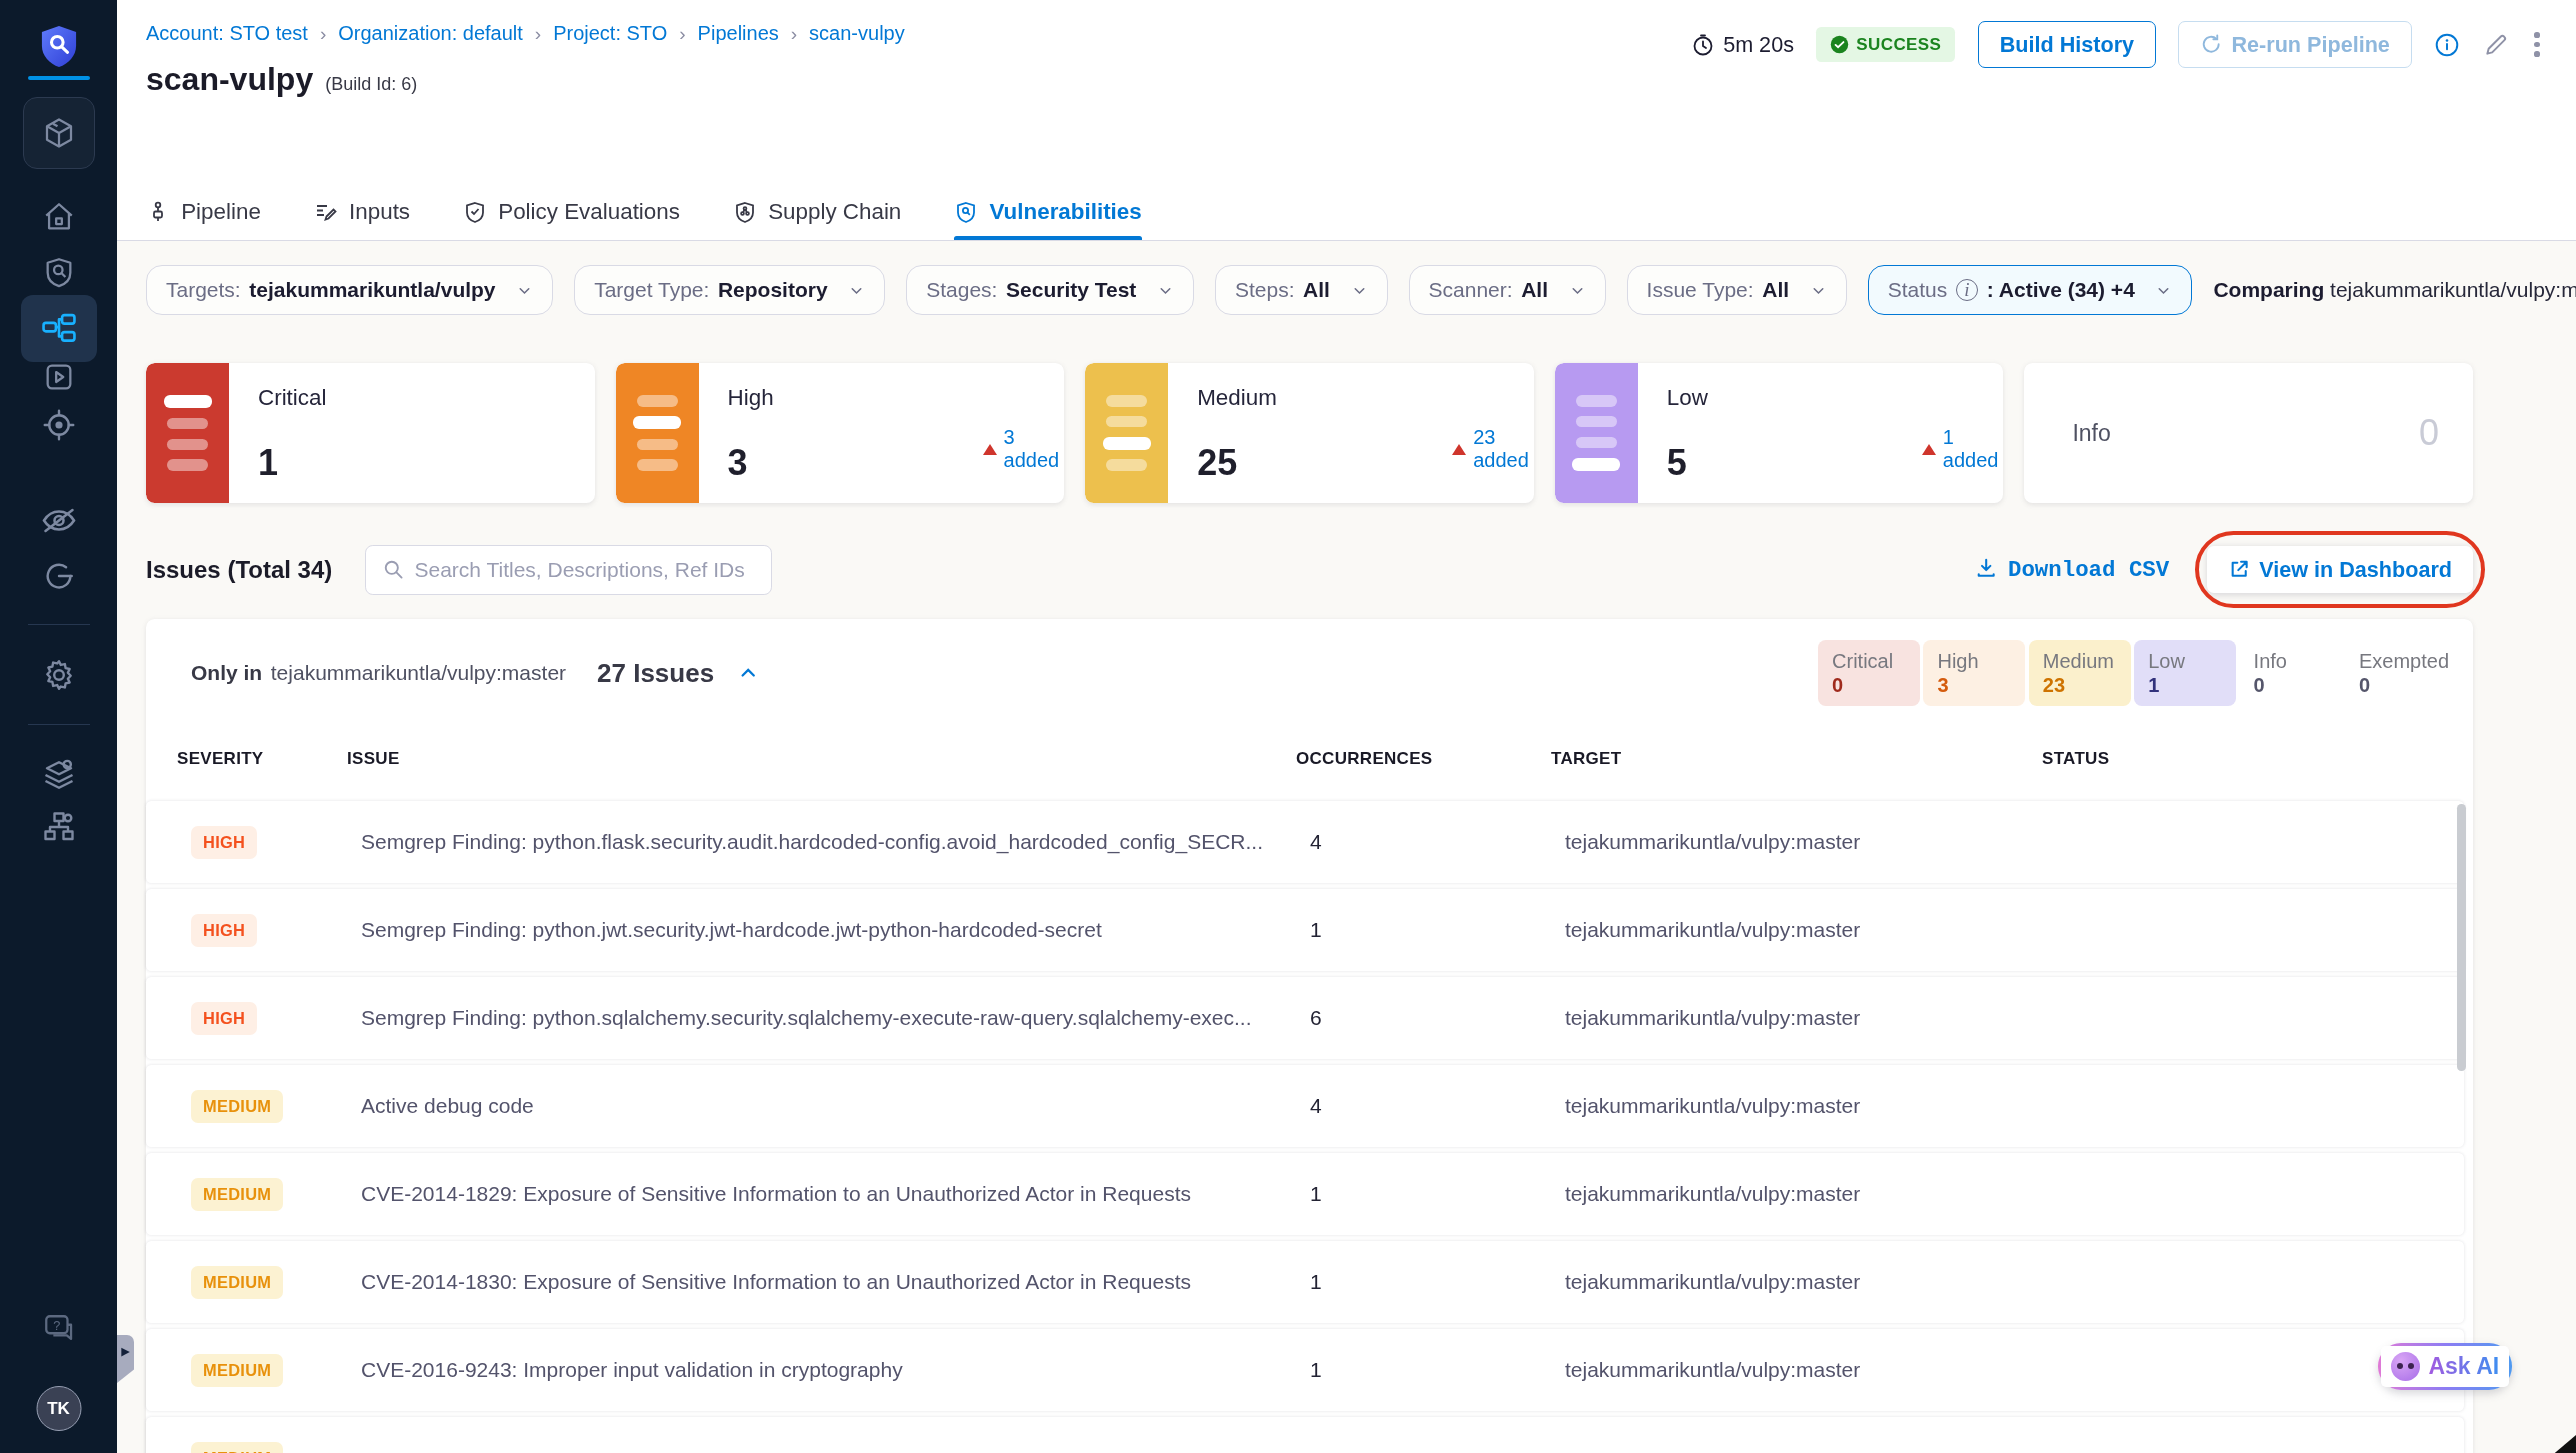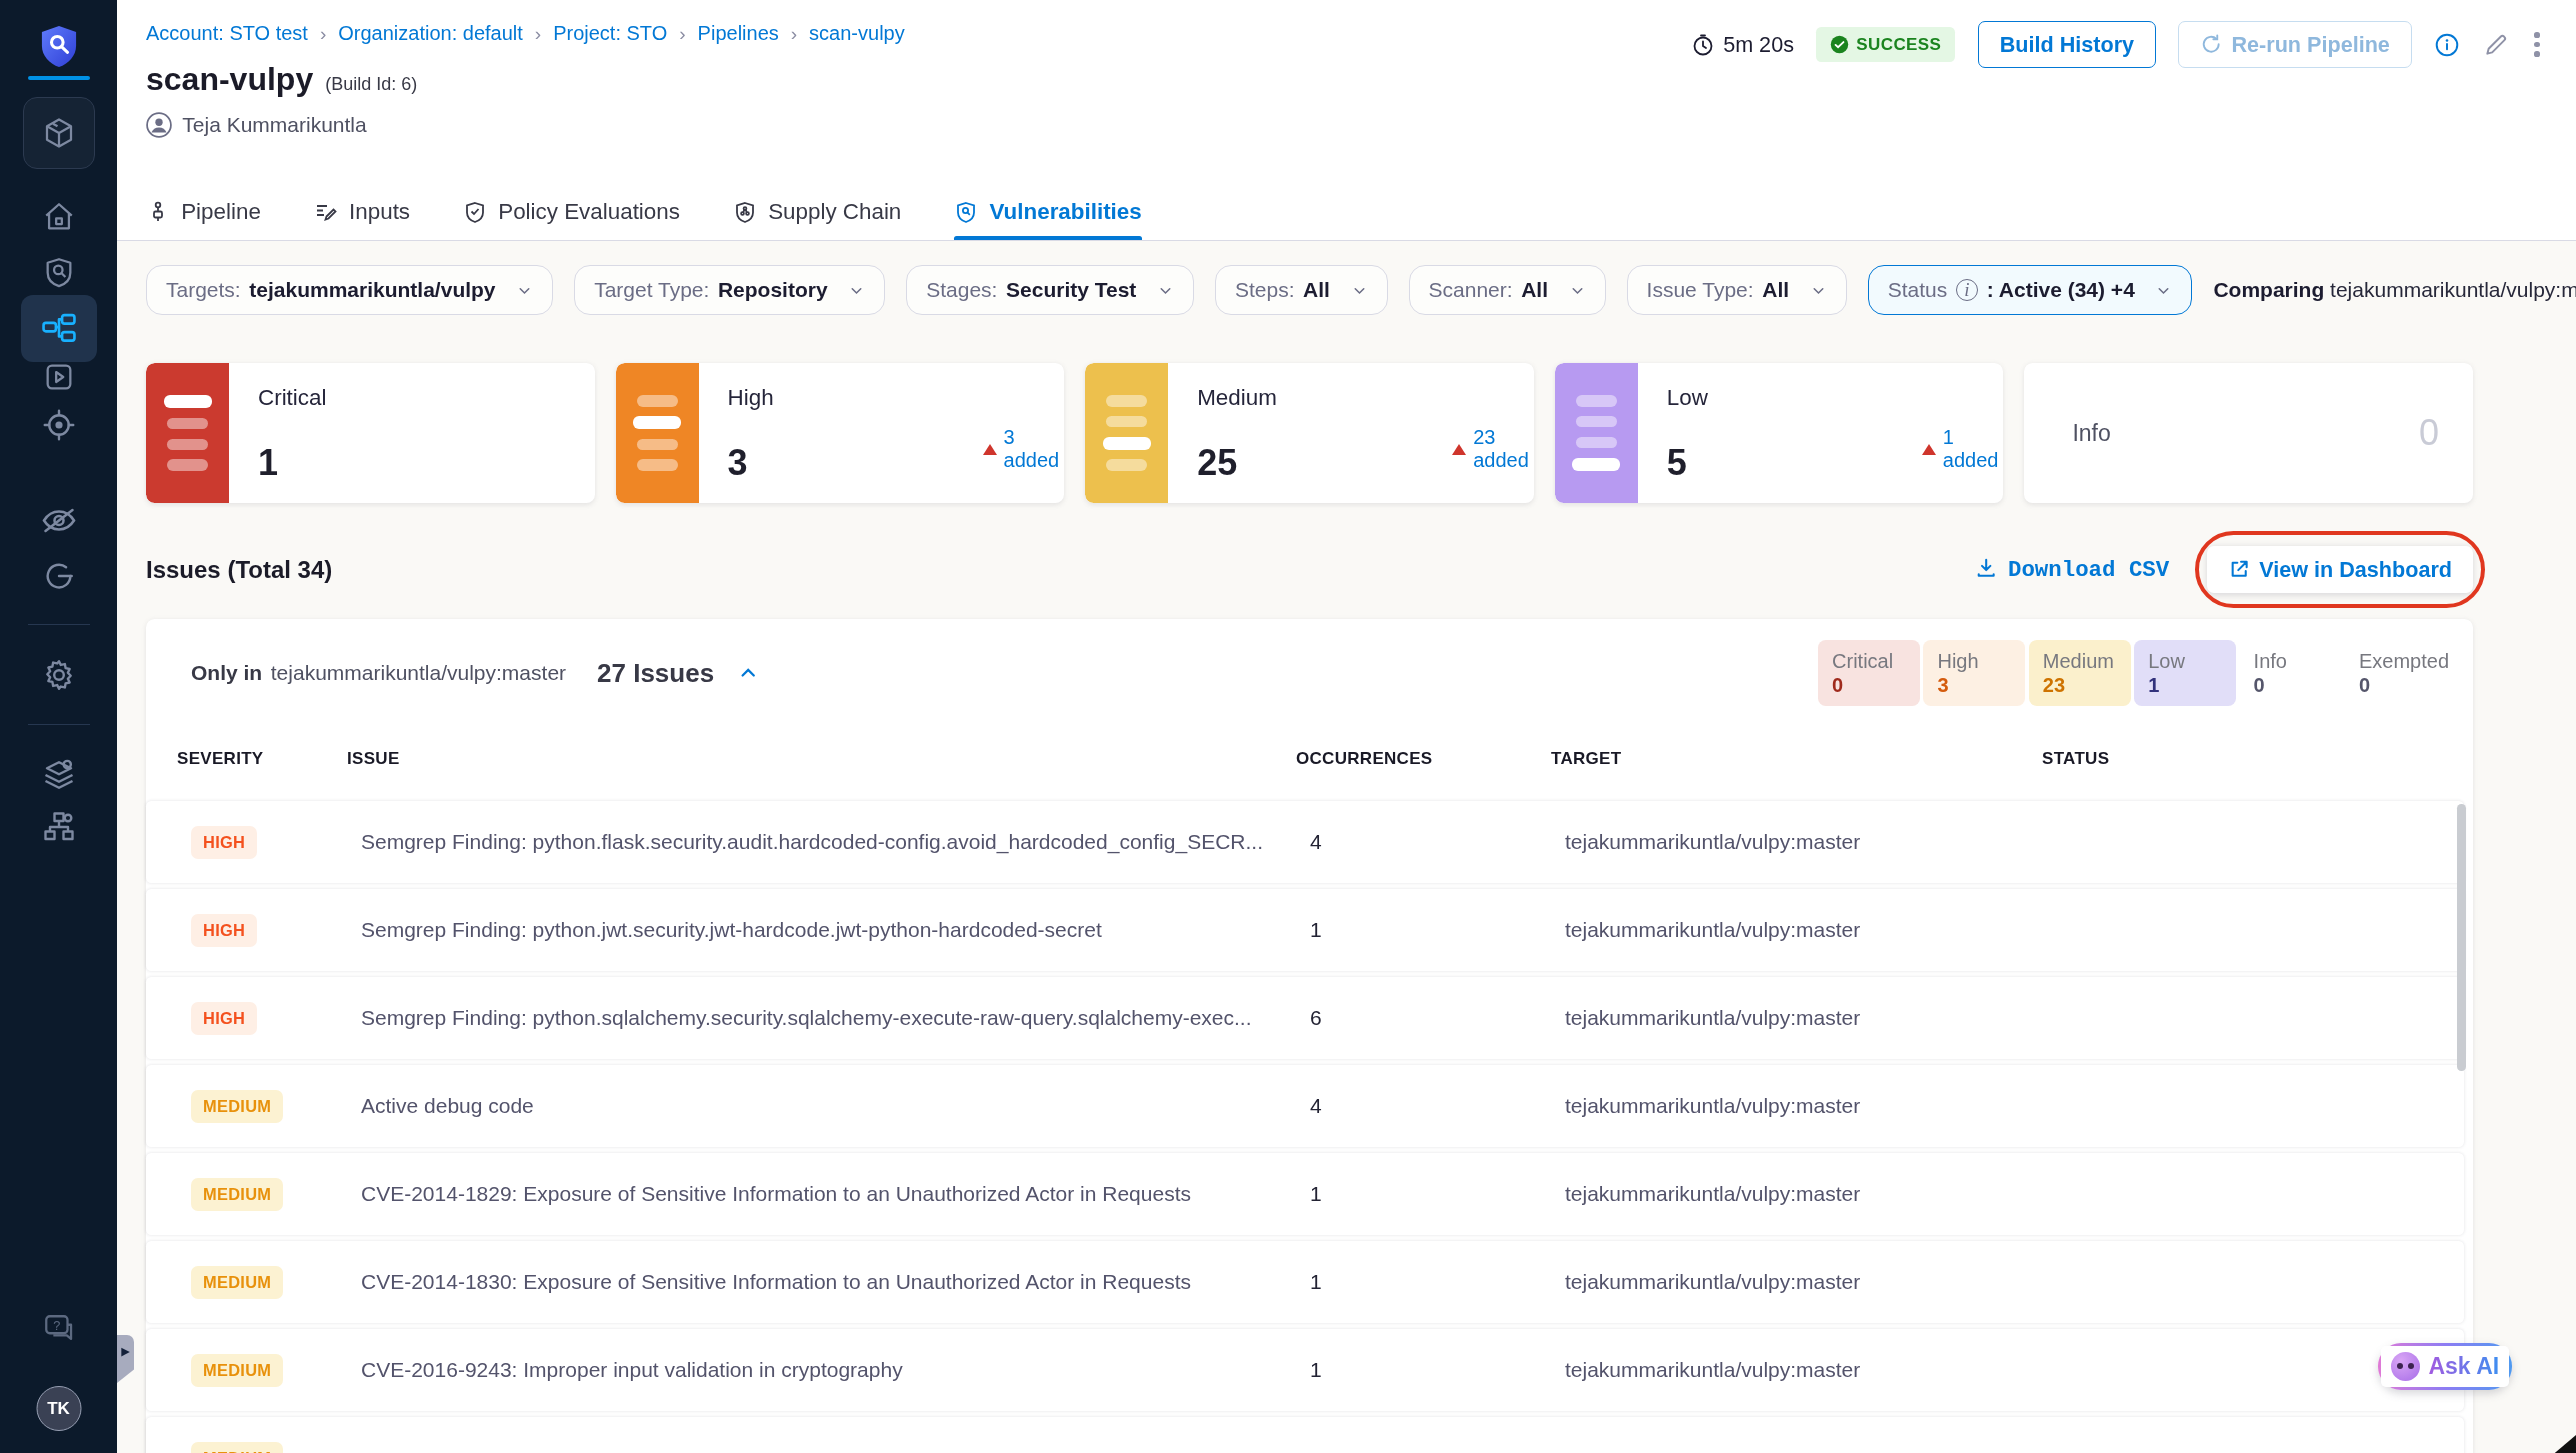--- a/index.html
+++ b/index.html
@@ -273,30 +273,20 @@
         <span class="crumb">
           <a>scan-vulpy</a>
         </span>
       </nav>
 
     <div class="title-row">
       <span class="page-title">scan-vulpy</span>
       <span class="build-id">(Build Id: 6)</span>
     </div>
 
-    <div class="author-row">
-      <span style="display:flex">
-        <svg width="26" height="26" viewBox="0 0 24 24" fill="#6b6d85">
-          <circle cx="12" cy="12" r="11" fill="none" stroke="#6b6d85" stroke-width="1.6"></circle>
-          <circle cx="12" cy="9.5" r="3.4"></circle>
-            <path d="M5 19a7.5 7.5 0 0 1 14 0z"></path>
-        </svg>
-      </span>
-      <span>Teja Kummarikuntla</span>
-    </div>
 
     <div class="header-right">
       <span class="duration">
         <svg width="24" height="24" viewBox="0 0 24 24" fill="none" stroke="#1c1c30" stroke-width="1.8" stroke-linecap="round">
           <circle cx="12" cy="13" r="8.5"></circle>
             <path d="M12 8.5V13l3 2M10 2.5h4"></path>
         </svg>
         <span>5m 20s</span>
       </span>
       <span class="badge-success">
@@ -547,20 +537,27 @@
             <div class="sev-bottom">
               <span class="sev-value">0</span>
             </div>
 
           </div>
         </div>
       </div>
 
     <div class="issues-toolbar">
       <span class="issues-title">Issues (Total 34)</span>
+      <div class="search-box">
+        <svg width="22.4" height="22.4" viewBox="0 0 24 24" fill="none" stroke="#9a9db2" stroke-width="2" stroke-linecap="round">
+          <circle cx="10.5" cy="10.5" r="6.5"></circle>
+            <path d="M15.5 15.5L21 21"></path>
+        </svg>
+        <input type="text" placeholder="Search Titles, Descriptions, Ref IDs" style="">
+      </div>
       <div class="toolbar-right">
         <span class="link-btn">
           <svg width="22.4" height="22.4" viewBox="0 0 24 24" fill="none" stroke="#0278d5" stroke-width="2.2" stroke-linecap="round" stroke-linejoin="round">
             <path d="M12 3v11M12 14l-4.5-4.5M12 14l4.5-4.5M4 18.5V20h16v-1.5"></path>
           </svg>
           <span>Download CSV</span>
         </span>
         <span class="annotated">
           <button class="btn btn-dash">
             <svg width="22.4" height="22.4" viewBox="0 0 24 24" fill="none" stroke="#0278d5" stroke-width="2.2" stroke-linecap="round" stroke-linejoin="round">

